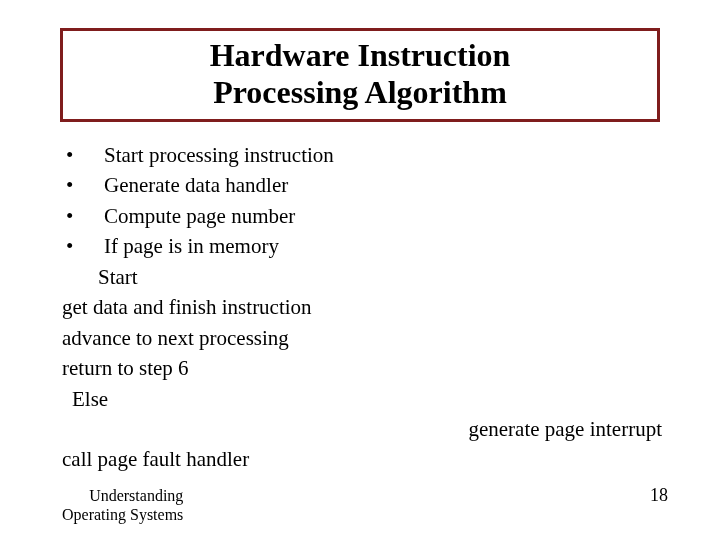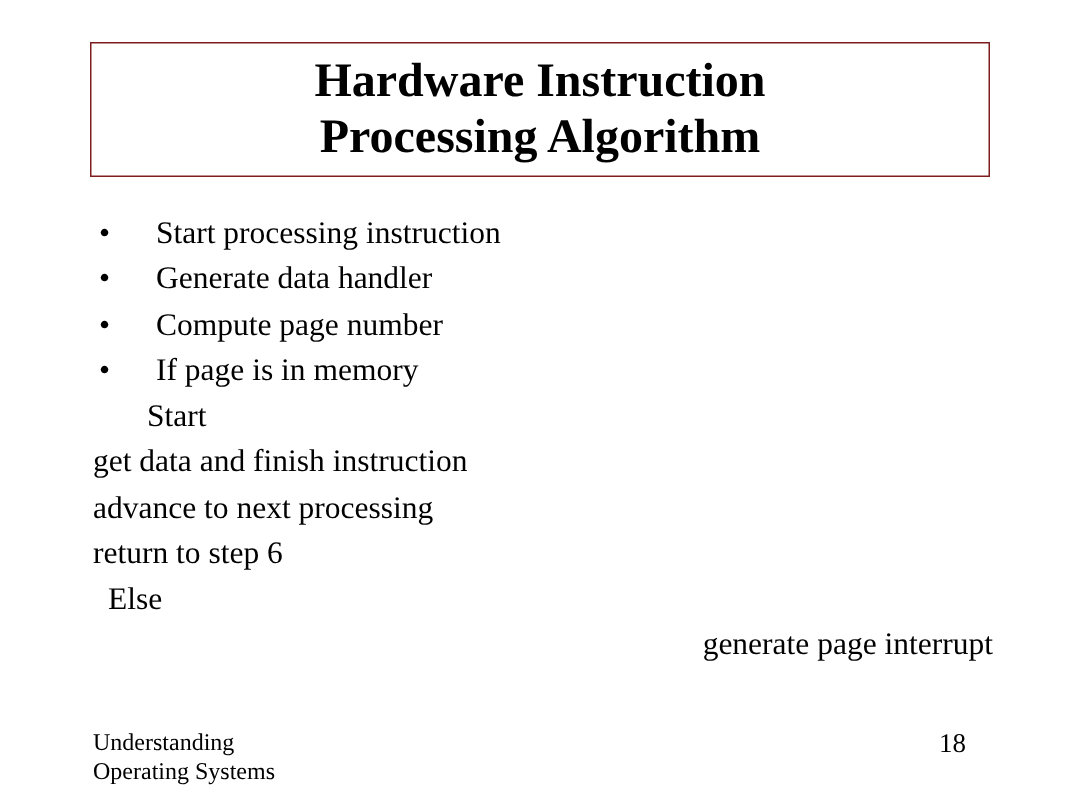--- a/index.html
+++ b/index.html
@@ -16,21 +16,21 @@
     width: 720px;
     height: 540px;
     position: relative;
     box-sizing: border-box;
   }
   .title-box {
     position: absolute;
     left: 60px;
     top: 28px;
     width: 600px;
-    border: 1px solid #7f1d1d;
+    border: 3px solid #7f1d1d;
     box-sizing: border-box;
     padding: 6px 10px 8px 10px;
     text-align: center;
   }
   .title-box .title {
     font-size: 32px;
     line-height: 1.15;
     font-weight: bold;
   }
   .body {
@@ -60,24 +60,25 @@
   .indent1 { padding-left: 36px; }
   .indent-small { padding-left: 10px; }
   .indent2 { padding-left: 46px; text-align: right; }
   .indent-less { padding-left: 0px; }
   .footer-left {
     position: absolute;
     left: 62px;
     bottom: 16px;
     font-size: 16px;
     line-height: 1.2;
+    text-align: right;
   }
   .footer-right {
     position: absolute;
-    right: 76px;
+    right: 52px;
     bottom: 34px;
     font-size: 18px;
   }
 </style>
 </head>
 <body>
 
 <div class="slide">
 
   <div class="title-box">
@@ -105,20 +106,21 @@
       <div class="bullet-dot">•</div>
       <div class="bullet-text">If page is in memory</div>
     </div>
 
     <div class="plain-line indent1">Start</div>
     <div class="plain-line">get data and finish instruction</div>
     <div class="plain-line">advance to next processing</div>
     <div class="plain-line">return to step 6</div>
     <div class="plain-line indent-small">Else</div>
     <div class="plain-line indent2">generate page interrupt</div>
+    <div class="plain-line indent-less">call page fault handler</div>
 
   </div>
 
   <div class="footer-left">
     <span>Understanding</span><br>
     <span>Operating Systems</span>
   </div>
 
   <div class="footer-right">18</div>
 

